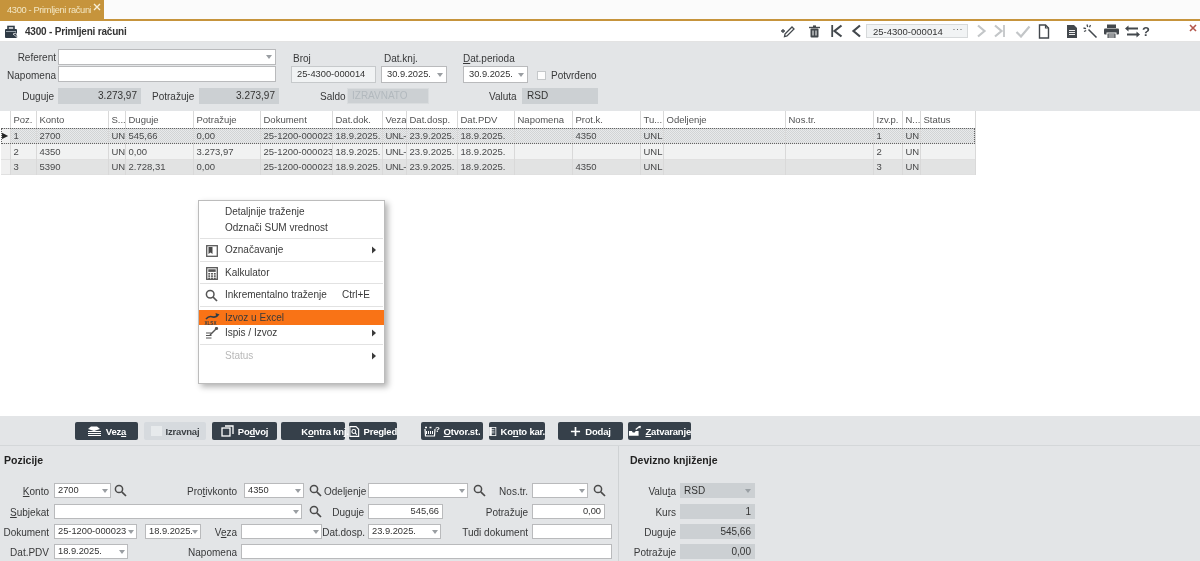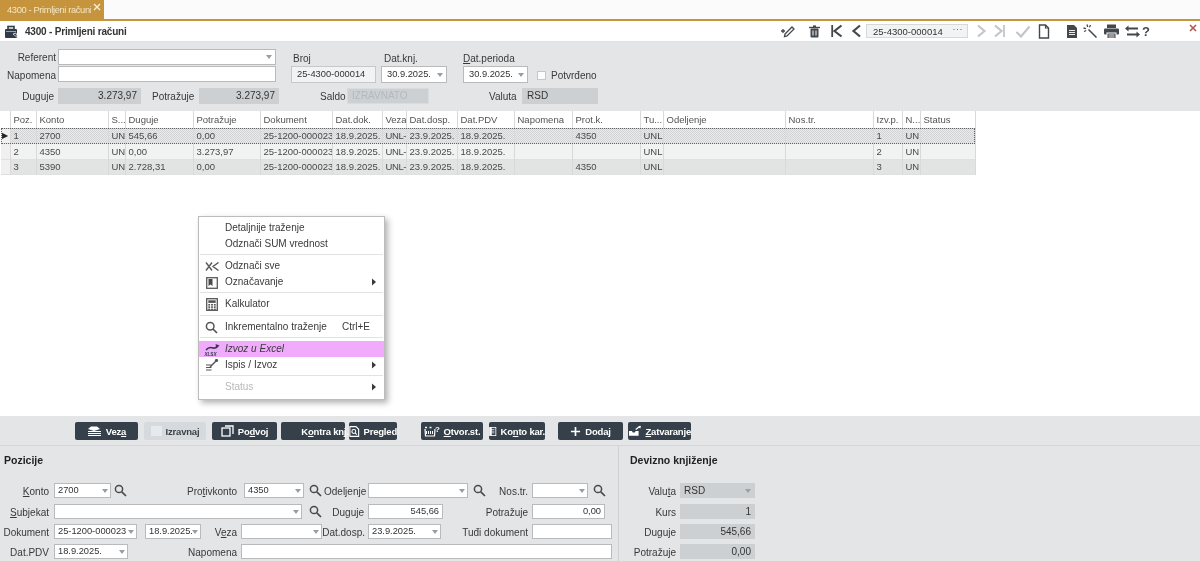--- a/index.html
+++ b/index.html
@@ -221,34 +221,28 @@
         <td style="">4350</td>
         <td style="">UNL</td>
         <td style=""></td>
         <td style=""></td>
         <td style="">3</td>
         <td style="">UN</td>
         <td style=""></td>
       </tr>
     </tbody>
   </table>
-<div class="abs" style="left:198px;top:200px;width:187px;height:184px;background:#fff;border:1px solid #bcbcbc;box-shadow:3px 3px 6px rgba(0,0,0,0.3);padding-top:3px;margin-top:16px;">
+<div class="abs" style="left:198px;top:200px;width:187px;height:184px;background:#fff;border:1px solid #bcbcbc;box-shadow:3px 3px 6px rgba(0,0,0,0.3);padding-top:3px;">
     <div class="mi" style="color:#3a3a3a;">
       <span class="txt">Detaljnije traženje</span>
     </div>
     <div class="mi" style="color:#3a3a3a;">
       <span class="txt">Odznači SUM vrednost</span>
     </div>
     <div class="msep"></div>
-    <div class="mi" style="color:#3a3a3a;">
-      <svg style="position:absolute;left:6px;top:4px;" width="15" height="9" viewBox="0 0 15 9">
-        <path d="M1 0.5 L7 8.5 M7 0.5 L1 8.5 M13.5 0.5 L8 4.5 L13.5 8.5" fill="none" stroke="#5a5a5a" stroke-width="1.4"></path>
-      </svg>
-      <span class="txt">Odznači sve</span>
-    </div>
     <div class="mi" style="color:#3a3a3a;">
       <svg style="position:absolute;left:7px;top:3px;" width="12" height="12" viewBox="0 0 12 12">
         <rect x="0.7" y="0.7" width="10.6" height="10.6" fill="none" stroke="#5a5a5a" stroke-width="1.3"></rect>
         <path d="M2.5 2 L6.5 2 L6.5 9 L4.5 7.5 L2.5 9 Z" fill="#4a4a4a"></path>
       </svg>
       <span class="txt">Označavanje</span>
       <span style="position:absolute;right:7px;top:0px;"><svg width="6" height="16" viewBox="0 0 6 16">
           <path d="M1 4.5 L5 8 L1 11.5 Z" fill="#3a3a3a"></path>
         </svg></span>
     </div>
@@ -272,21 +266,21 @@
     <div class="msep"></div>
     <div class="mi" style="color:#3a3a3a;">
       <svg style="position:absolute;left:6px;top:2px;" width="13" height="13" viewBox="0 0 13 13">
         <circle cx="5.2" cy="5.2" r="3.8" fill="none" stroke="#555" stroke-width="1.5"></circle>
         <path d="M8 8 L12 12" stroke="#555" stroke-width="1.7"></path>
       </svg>
       <span class="txt">Inkrementalno traženje</span>
       <span style="position:absolute;right:14px;">Ctrl+E</span>
     </div>
     <div class="msep"></div>
-    <div class="mi" style="background:#f0abfc;color:#3a3a3a;font-style:italic;">
+    <div class="mi" style="background:#f97316;color:#3a3a3a;">
       <svg style="position:absolute;left:5px;top:2px;" width="16" height="13" viewBox="0 0 16 13">
         <path d="M2 7 Q5 3.5 9 5 Q11.5 5.5 13 3.5" fill="none" stroke="#2e3c47" stroke-width="1.6"></path>
         <path d="M11.5 1 L15.5 2.5 L12.5 5.5 Z" fill="#2e3c47"></path>
         <text x="0.5" y="12.5" font-size="4.6" font-weight="bold" fill="#2e3c47" font-family="Liberation Sans">XLSX</text>
       </svg>
       <span class="txt">Izvoz u Excel</span>
     </div>
     <div class="mi" style="color:#3a3a3a;">
       <svg style="position:absolute;left:6px;top:2px;" width="14" height="13" viewBox="0 0 14 13">
         <path d="M1 6 L6.5 6 M1 8.5 L6.5 8.5 M1 11 L6.5 11" stroke="#555" stroke-width="1.2"></path>

